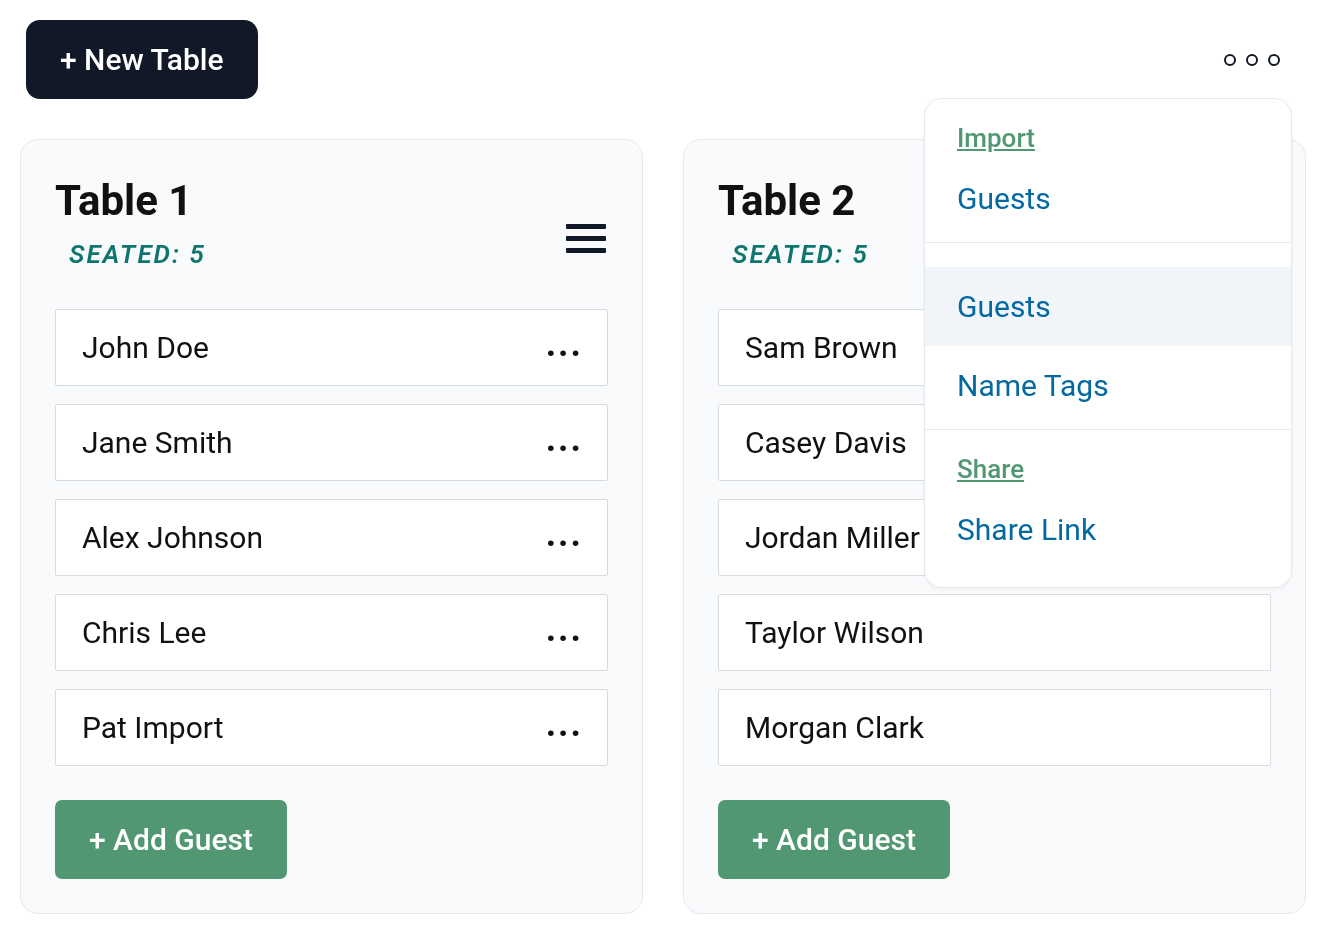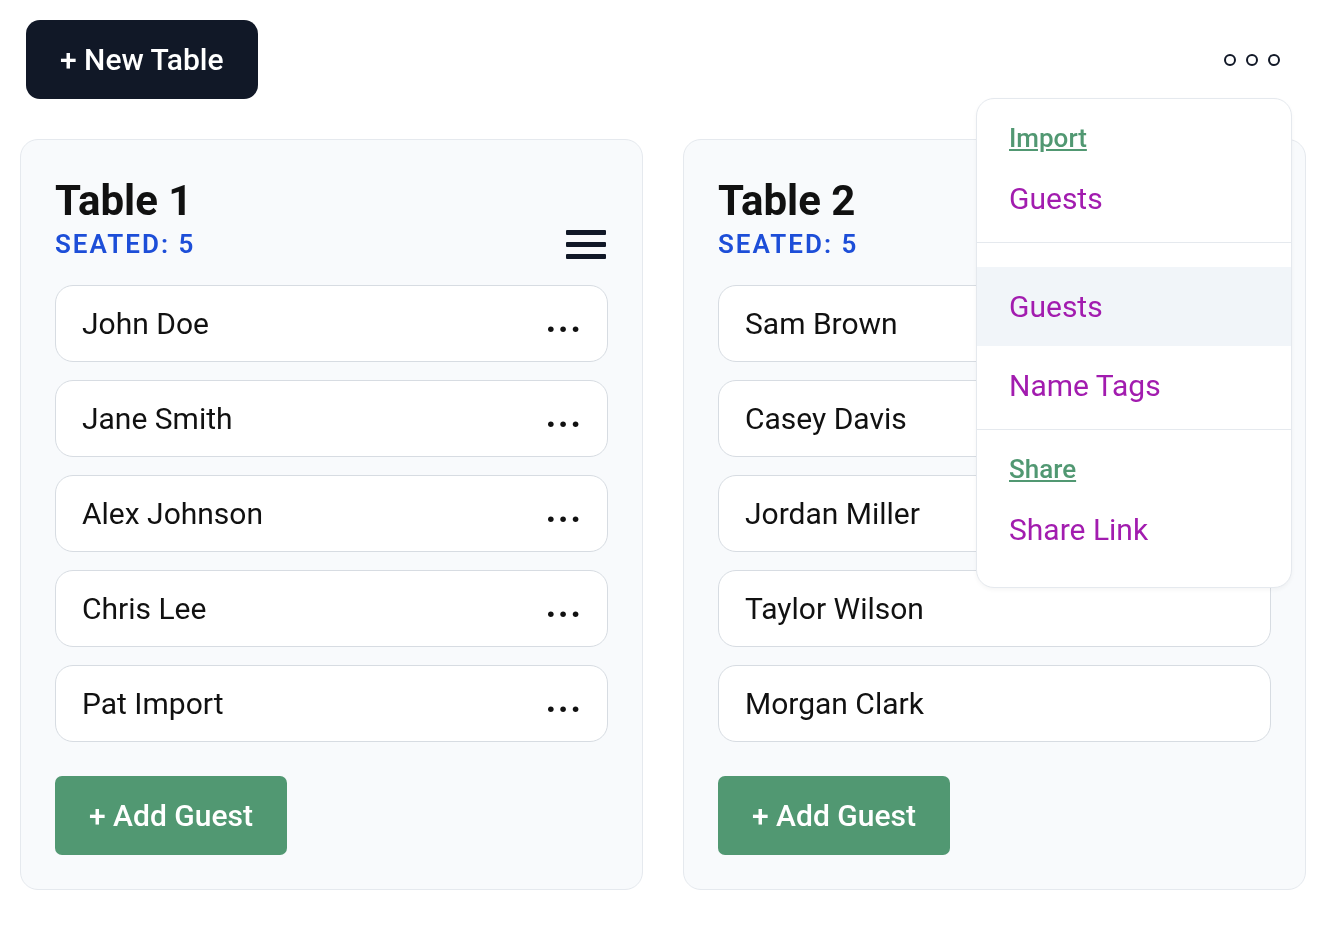--- a/index.html
+++ b/index.html
@@ -53,35 +53,36 @@
     flex: 1;
     background: #f8fafc;
     border: 1px solid #e5e9ee;
     border-radius: 18px;
     padding: 36px 34px 34px 34px;
     min-width: 0;
   }
   .table-header {
     display: flex;
     justify-content: space-between;
-    align-items: flex-end;
+    align-items: center;
     margin-bottom: 26px;
   }
   .table-title {
     font-size: 42px;
     font-weight: 700;
     color: #111;
     margin: 0 0 4px 0;
   }
   .table-seated {
     font-size: 26px;
     font-weight: 600;
     letter-spacing: 2px;
-    color: #1d4ed8;
-    margin: 0;
+    color: #0f766e;
+    margin: 14px;
+    font-style: italic;
   }
   .hamburger {
     display: flex;
     flex-direction: column;
     gap: 7px;
     cursor: pointer;
     padding-top: 18px;
     padding-right: 2px;
   }
   .hamburger span {
@@ -96,21 +97,21 @@
     flex-direction: column;
     gap: 18px;
     margin-bottom: 34px;
   }
   .guest-item {
     display: flex;
     justify-content: space-between;
     align-items: center;
     background: #fff;
     border: 1.5px solid #d7dce2;
-    border-radius: 18px;
+    border-radius: 2px;
     padding: 20px 24px 20px 26px;
     font-size: 30px;
     color: #111;
   }
   .guest-item .dots {
     font-size: 36px;
     font-weight: 700;
     letter-spacing: 2px;
     color: #111;
     line-height: 0;
@@ -127,21 +128,21 @@
     font-weight: 500;
     cursor: pointer;
     font-family: inherit;
   }
 
   
   .dropdown {
     position: absolute;
     top: 98px;
     right: 34px;
-    width: 316px;
+    width: 368px;
     background: #fff;
     border: 1px solid #e5e9ee;
     border-radius: 18px;
     box-shadow: 0 2px 4px rgba(0,0,0,0.04);
     overflow: hidden;
   }
   .dropdown-section {
     border-bottom: 1.5px solid #e5e9ee;
     padding: 24px 0 4px 0;
   }
@@ -151,21 +152,21 @@
   }
   .dropdown-heading {
     font-size: 26px;
     font-weight: 500;
     color: #519872;
     text-decoration: underline;
     padding: 0 32px 6px 32px;
   }
   .dropdown-item {
     font-size: 30px;
-    color: #a21caf;
+    color: #0369a1;
     padding: 22px 32px;
     cursor: pointer;
   }
   .dropdown-item.hover {
     background: #f1f5f9;
   }
 </style>
 </head>
 <body>
 

